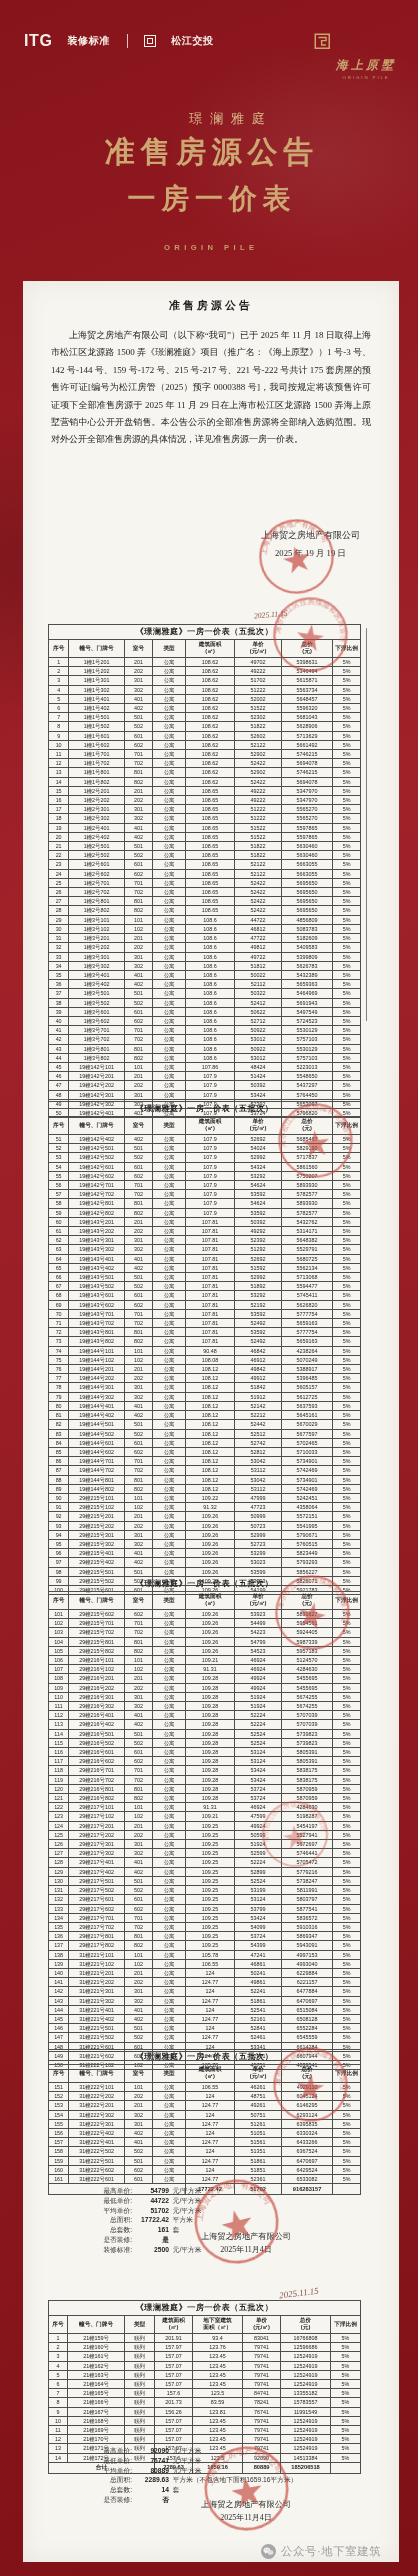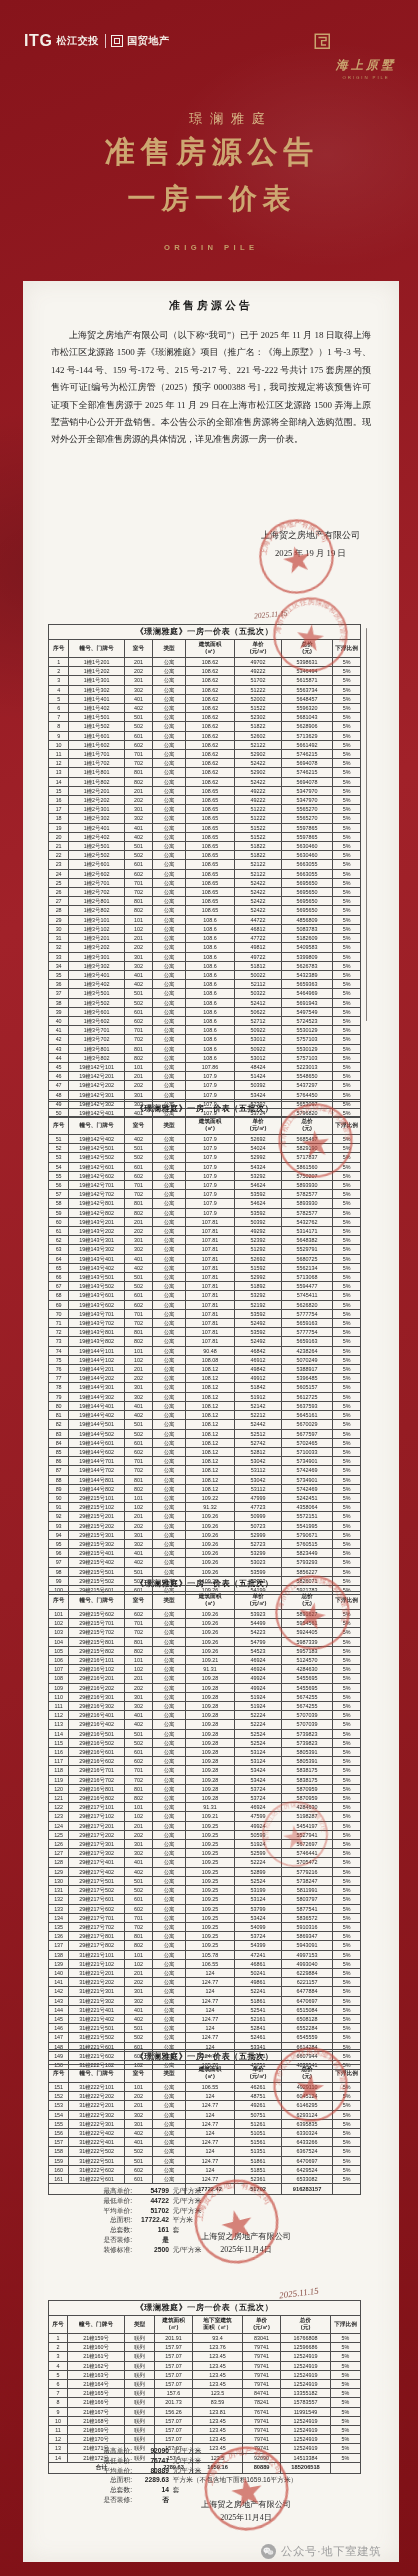--- a/index.html
+++ b/index.html
@@ -4,21 +4,21 @@
 <style>
   html,body{margin:0;padding:0;background:#ffffff;}
   .page{position:relative;width:418px;height:2576px;overflow:hidden;
     background:
       radial-gradient(ellipse 266px 190px at 78% 6%, rgba(255,255,255,.07), transparent 60%),
       radial-gradient(ellipse 317px 241px at 12% 22%, rgba(0,0,0,.18), transparent 65%),
       linear-gradient(158deg,#87141b 0%,#a12129 34%,#951c23 58%,#7e1016 100%);
     font-family:"Liberation Serif","DejaVu Serif",serif;}
   
   .brandbar{position:absolute;top:33px;left:24px;right:21.5px;display:flex;justify-content:space-between;align-items:flex-start;}
-  .brand-left{display:flex;align-items:center;gap:4px;color:#f4efe8;}
+  .brand-left{display:flex;align-items:center;gap:15px;color:#f4efe8;}
   .itg{font-family:"Liberation Sans",sans-serif;font-weight:bold;font-size:16px;letter-spacing:0.6px;line-height:1;}
   .brand-cn{font-size:10px;font-weight:bold;letter-spacing:0.6px;}
   .brand-sep{width:0.6px;height:14px;background:rgba(255,255,255,.75);margin:0 1.9px;}
   .sq-icon{width:10px;height:10px;border:1.3px solid #f4efe8;position:relative;}
   .sq-icon::after{content:"";position:absolute;inset:1.9px;border:1px solid #f4efe8;}
   .brand-right{display:flex;align-items:flex-start;gap:5px;color:#c9a46f;}
   .seal-icon{width:16.5px;height:16.5px;}
   .brand-right-txt{text-align:center;margin-top:24px;}
   .brand-right-name{font-size:12px;font-weight:bold;letter-spacing:3.2px;font-style:italic;}
   .brand-right-sub{font-size:4.4px;letter-spacing:1.9px;font-family:"Liberation Sans",sans-serif;color:#bf9a66;margin-top:1.3px;}
@@ -69,24 +69,24 @@
   .wechat-icon{width:15px;height:15px;flex:0 0 auto;}
 </style>
 </head>
 <body>
 
 <div class="page">
 
   <div class="brandbar">
     <div class="brand-left">
       <span class="itg">ITG</span>
-      <span class="brand-cn">松江交投</span>
+      <span class="brand-cn">装修标准</span>
       <span class="brand-sep"></span>
       <span class="sq-icon"></span>
-      <span class="brand-cn">国贸地产</span>
+      <span class="brand-cn">松江交投</span>
     </div>
     <div class="brand-right">
       <svg class="seal-icon" viewBox="0 0 26 26">
         <rect x="2" y="2" width="22" height="22" fill="none" stroke="#c9a46f" stroke-width="2.4"></rect>
         <path d="M7 7 h12 v5 h-7 v7 h7" fill="none" stroke="#c9a46f" stroke-width="2.2"></path>
       </svg>
       <div class="brand-right-txt">
         <div class="brand-right-name">海上原墅</div>
         <div class="brand-right-sub">ORIGIN PILE</div>
       </div>

